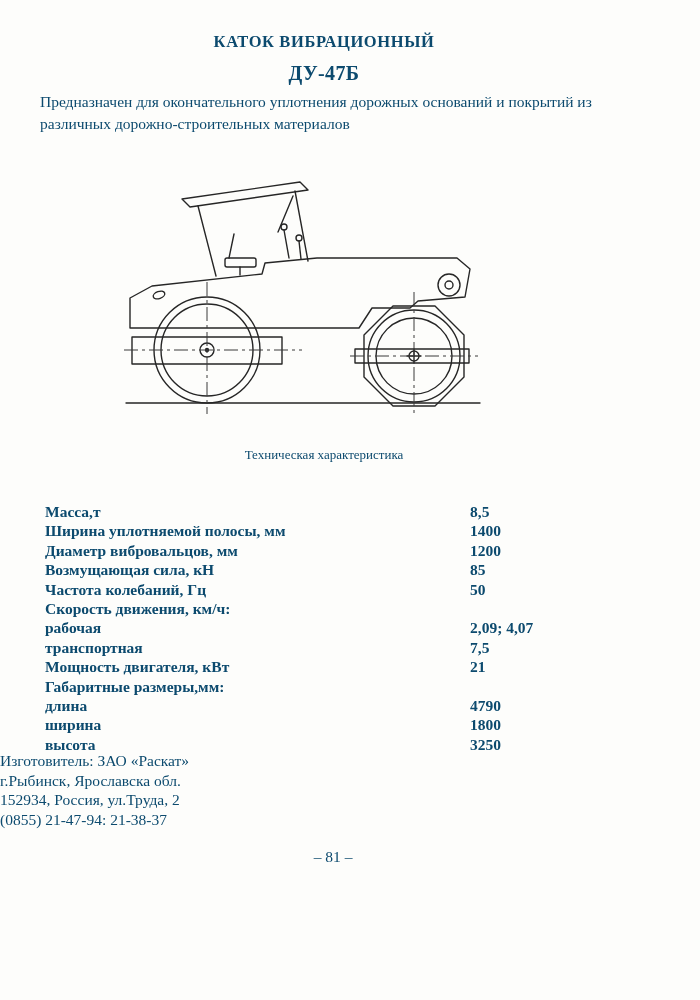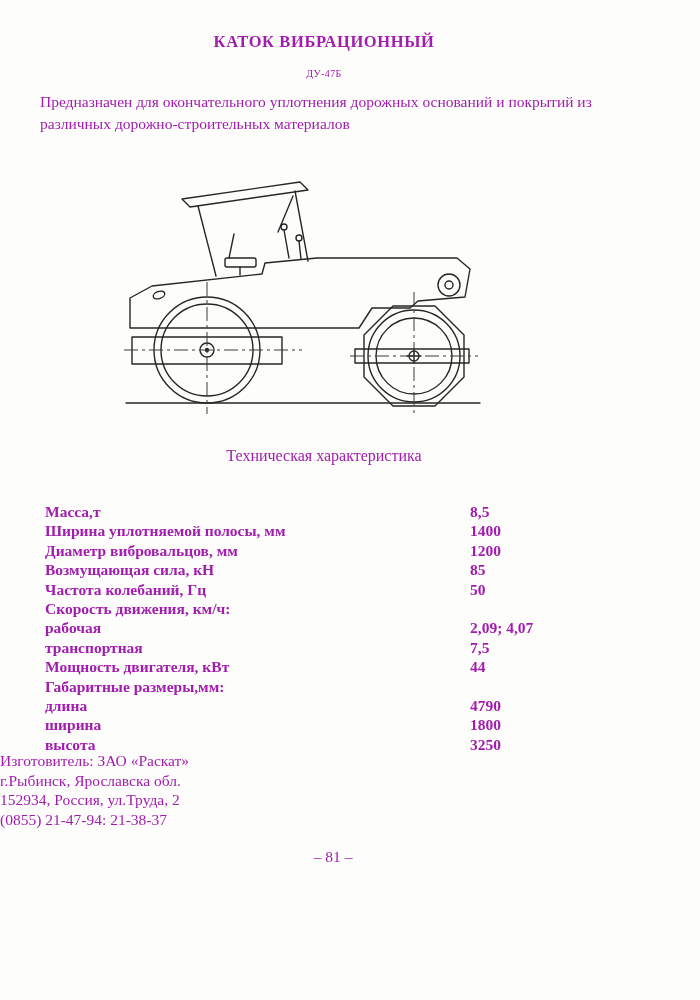--- a/index.html
+++ b/index.html
@@ -1,35 +1,35 @@
 <!DOCTYPE html>
 <html><head>
 <meta charset="utf-8">
 <style>
   html,body{margin:0;padding:0;background:#e8e8e8;}
   .page{
     position:relative;
     width:700px;height:1000px;
     margin:0 auto;
     background:#fdfdfb;
-    color:#a21caf;
+    color:#0c4a6e;
     font-family:"Liberation Serif","DejaVu Serif",serif;
     overflow:hidden;
   }
   .title-block{position:absolute;top:32px;left:0;width:648px;text-align:center;}
   .title{font-size:16.5px;font-weight:bold;letter-spacing:0.6px;}
-  .model{font-size:10px;font-weight:normal;letter-spacing:0.4px;margin-top:16px;}
+  .model{font-size:20px;font-weight:bold;letter-spacing:0.4px;margin-top:10px;}
   .description{
     position:absolute;top:91px;left:40px;width:552px;
     font-size:15.5px;line-height:1.45;text-align:left;
   }
   .diagram-wrap{position:absolute;left:112px;top:166px;width:400px;height:250px;}
   .section-heading{
     position:absolute;top:447px;left:0;width:648px;
-    text-align:center;font-size:16px;
+    text-align:center;font-size:13px;
   }
   .specs{position:absolute;top:502px;left:45px;width:585px;font-size:15.5px;font-weight:bold;}
   .spec-row{display:flex;height:19.4px;line-height:19.4px;}
   .spec-label{flex:0 0 425px;white-space:nowrap;}
   .spec-value{flex:1;white-space:nowrap;}
   .manufacturer{
     position:absolute;top:751px;left:0;width:648px;
     text-align:left;font-size:15.5px;line-height:19.6px;
   }
   .page-number{
@@ -140,21 +140,21 @@
     <div class="spec-row">
       <span class="spec-label">рабочая</span>
       <span class="spec-value">2,09; 4,07</span>
     </div>
     <div class="spec-row">
       <span class="spec-label">транспортная</span>
       <span class="spec-value">7,5</span>
     </div>
     <div class="spec-row">
       <span class="spec-label">Мощность двигателя, кВт</span>
-      <span class="spec-value">44</span>
+      <span class="spec-value">21</span>
     </div>
     <div class="spec-row">
       <span class="spec-label">Габаритные размеры,мм:</span>
       <span class="spec-value"></span>
     </div>
     <div class="spec-row">
       <span class="spec-label">длина</span>
       <span class="spec-value">4790</span>
     </div>
     <div class="spec-row">

